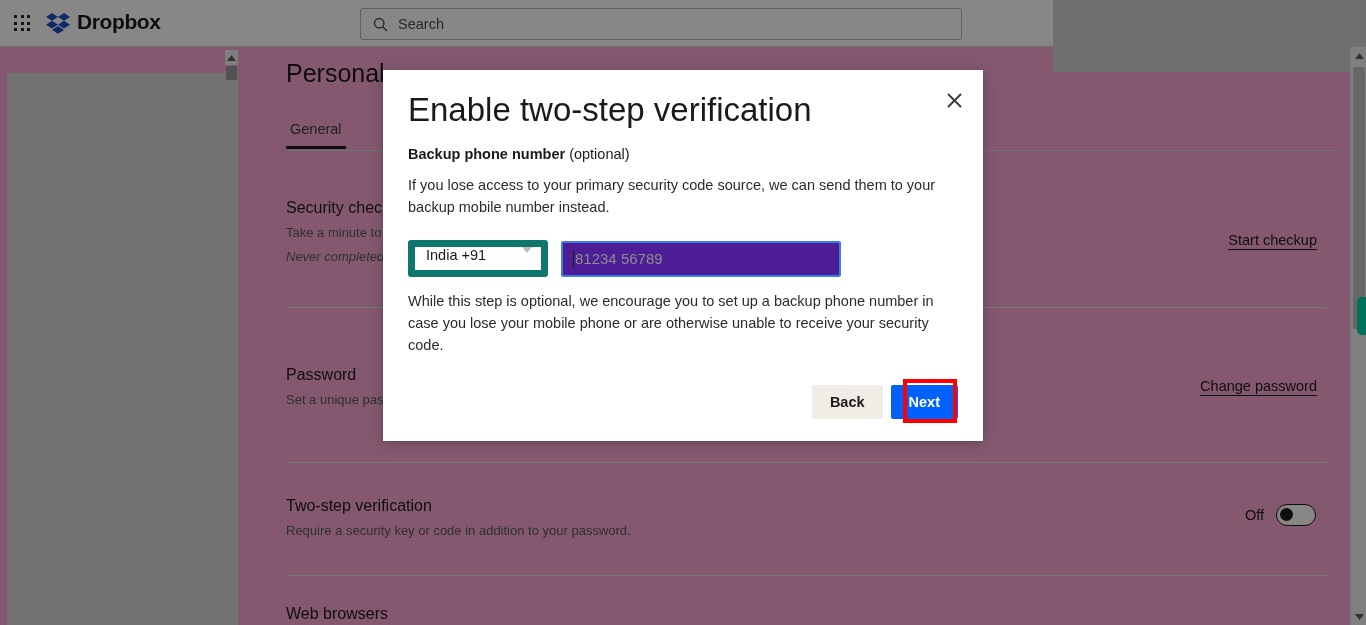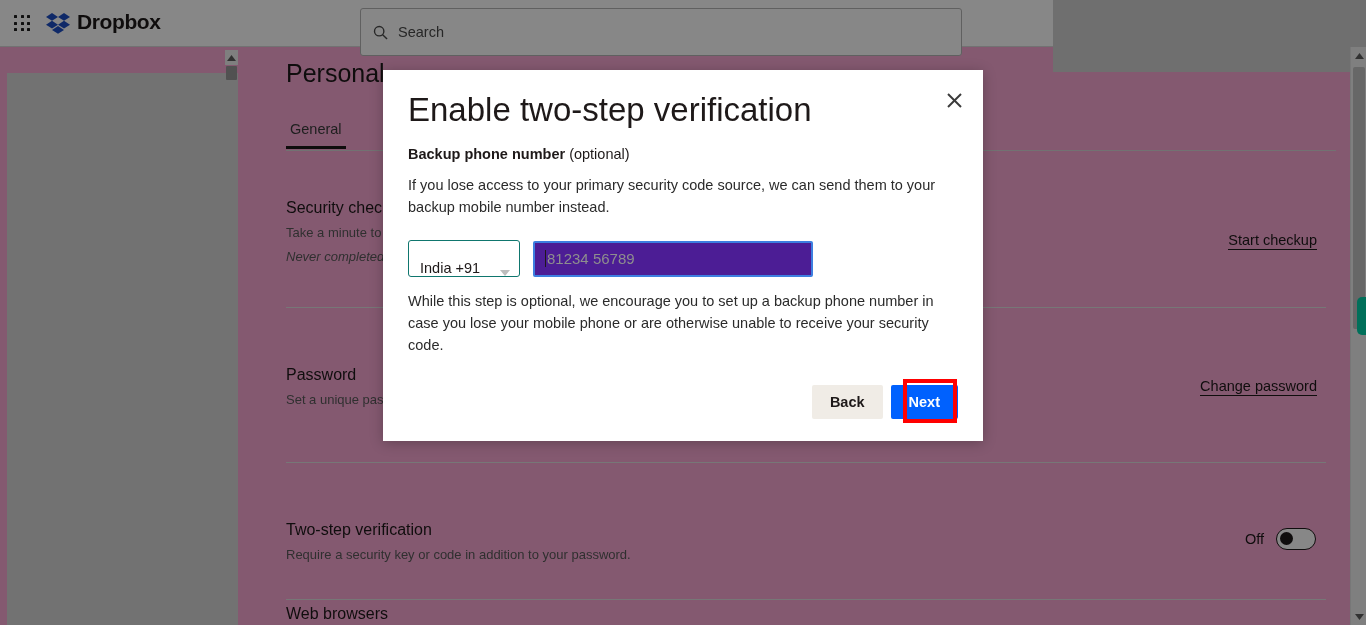--- a/index.html
+++ b/index.html
@@ -34,21 +34,21 @@
     position: absolute; left: 46px; top: 10px;
     display: flex; align-items: center; gap: 7px;
   }
   .dbx-mark { width: 24px; height: 24px; display:block; }
   .dbx-word {
     font-size: 21px; font-weight: bold; color: #1e1919;
     letter-spacing: -0.4px; line-height: 24px;
   }
   .searchbox {
     position: absolute; left: 360px; top: 8px;
-    width: 602px; height: 48px;
+    width: 602px; height: 32px;
     border: 1px solid #b6b6b6; border-radius: 3px;
     background: #ffffff;
     display: flex; align-items: center;
   }
   .search-ico { margin-left: 12px; width: 15px; height: 15px; display:block; }
   .search-ph { margin-left: 10px; font-size: 14.5px; color: #4a4a4a; }
 
   
   .sidebar {
     position: absolute; left: 7px; top: 73px;
@@ -174,24 +174,24 @@
   .field-label span.opt { font-weight: normal; }
   .help-text {
     font-size: 14.5px; color: #2b2b2b; line-height: 22px;
     margin-top: 10px; width: 545px;
   }
   .input-row {
     display: flex; align-items: center; gap: 13px;
     margin-top: 22px;
   }
   .country-select {
-    width: 112px; height: 37px;
-    border: 1px solid #0f766e; border-radius: 3px;
+    width: 140px; height: 37px;
+    border: 7px solid #0f766e; border-radius: 3px;
     background: #ffffff;
-    display: flex; align-items: flex-end; justify-content: space-between;
+    display: flex; align-items: flex-start; justify-content: space-between;
     padding: 0 9px 0 11px;
     font-size: 14.5px; color: #1e1919;
   }
   .caret { width: 0; height: 0; border-left: 5px solid transparent; border-right: 5px solid transparent; border-top: 6px solid #bdbdbd; }
   .phone-input {
     width: 280px; height: 36px;
     border: 2px solid #3d7fe0; border-radius: 2px;
     background: #4c1d95;
     display: flex; align-items: center;
     padding: 0 10px;
@@ -284,21 +284,21 @@
     <div class="row-sub italic">Never completed</div>
     <div class="row-action" style="top:34px;">Start checkup</div>
   </div>
 
   <div class="row" style="top:365px; height:98px;">
     <div class="row-title">Password</div>
     <div class="row-sub">Set a unique pas</div>
     <div class="row-action" style="top:13px;">Change password</div>
   </div>
 
-  <div class="row" style="top:520px; height:80px;">
+  <div class="row" style="top:496px; height:80px;">
     <div class="row-title">Two-step verification</div>
     <div class="row-sub">Require a security key or code in addition to your password.</div>
     <div class="toggle-wrap" style="top:8px;">
       <span class="toggle-label">Off</span>
       <span class="toggle">
           <span class="knob"></span>
         </span>
     </div>
   </div>
 

